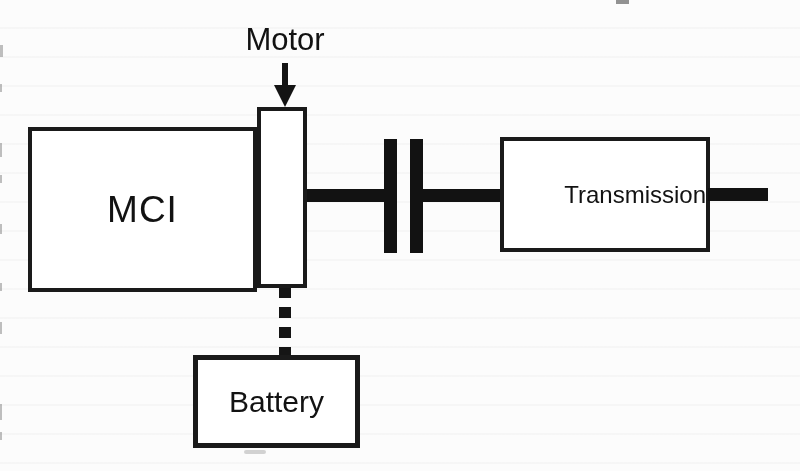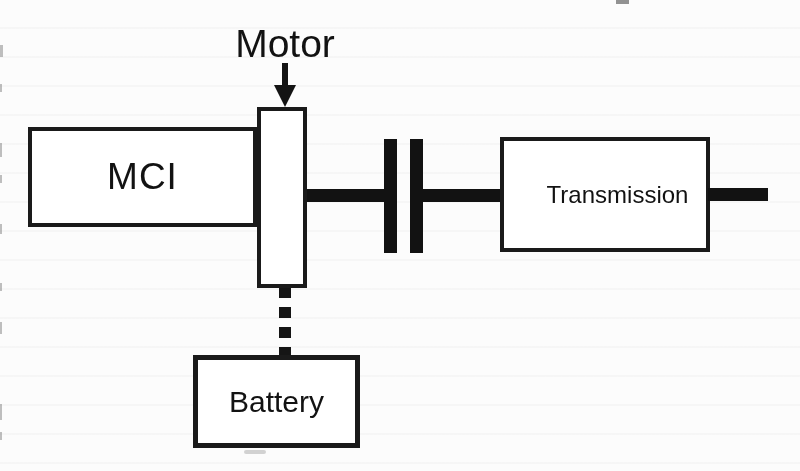--- a/index.html
+++ b/index.html
@@ -28,33 +28,33 @@
   .box {
     position: absolute;
     box-sizing: border-box;
     background: #ffffff;
     border: 4px solid #1a1a1a;
     display: flex;
     align-items: center;
     justify-content: center;
   }
   .mci-box {
-    left: 28px; top: 127px; width: 229px; height: 100px;
+    left: 28px; top: 127px; width: 229px; height: 165px;
     font-size: 37px;
     letter-spacing: 1px;
   }
   .motor-box {
     left: 257px; top: 107px; width: 50px; height: 181px;
     z-index: 2;
   }
   .motor-label {
     position: absolute;
     left: 225px; top: 22px; width: 120px;
     text-align: center;
-    font-size: 39px;
+    font-size: 31px;
   }
   .arrow-stem {
     position: absolute;
     left: 282px; top: 63px; width: 6px; height: 26px;
     background: #141414;
   }
   .arrow-head {
     position: absolute;
     left: 274px; top: 85px;
     width: 0; height: 0;
@@ -73,21 +73,21 @@
   .clutch-plate {
     position: absolute;
     width: 13px; height: 114px; top: 139px;
     background: #121212;
   }
   .clutch-left  { left: 384px; }
   .clutch-right { left: 410px; }
   .transmission-box {
     left: 500px; top: 137px; width: 210px; height: 115px;
     flex-direction: column;
-    align-items: center;
+    align-items: flex-end;
     justify-content: center;
     padding-left: 25px;
     font-size: 24px;
     line-height: 44px;
   }
   .battery-box {
     left: 193px; top: 355px; width: 167px; height: 93px;
     border-width: 5px;
     font-size: 30px;
   }

